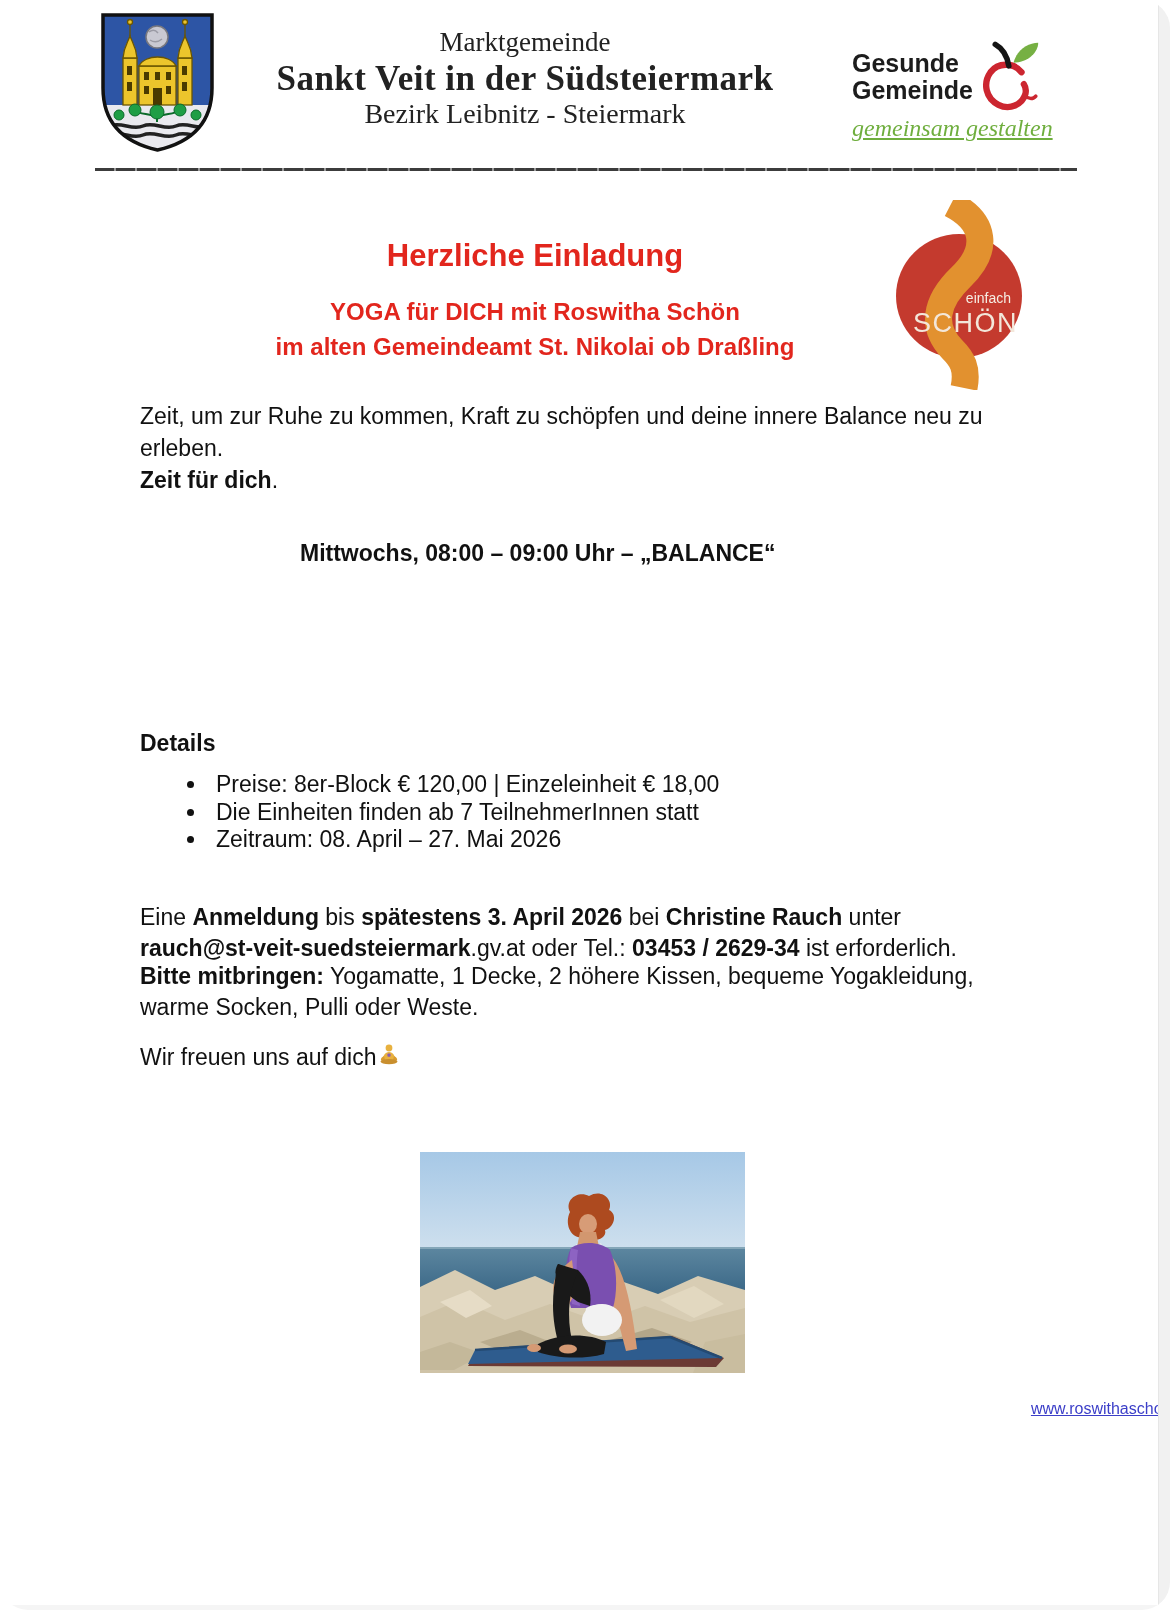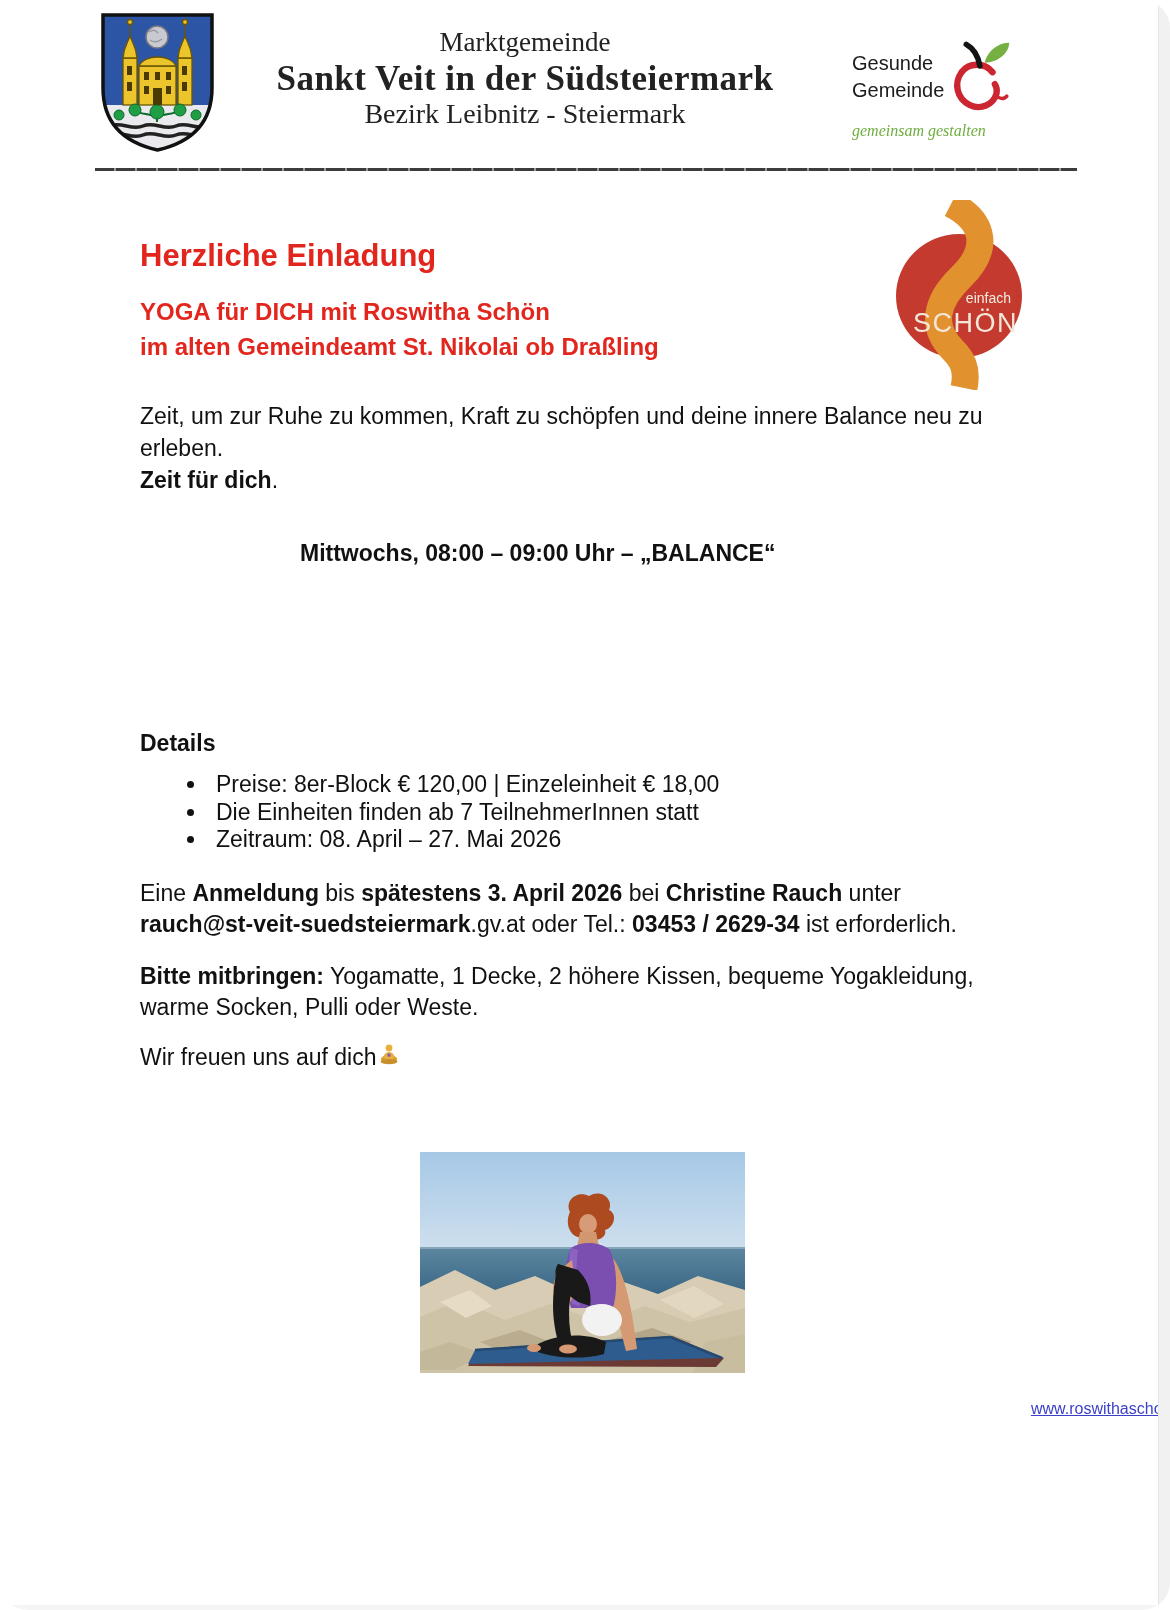--- a/index.html
+++ b/index.html
@@ -13,43 +13,43 @@
 
   
   .coat { position:absolute; left:97px; top:10px; width:121px; height:145px; }
   .muni { position:absolute; left:225px; top:26px; width:600px; text-align:center;
           font-family:"Liberation Serif","DejaVu Serif",serif; color:#222; }
   .muni .l1 { font-size:27px; line-height:32px; }
   .muni .l2 { font-size:35px; line-height:42px; font-weight:bold; letter-spacing:0.5px; }
   .muni .l3 { font-size:28px; line-height:28px; }
   .gg { position:absolute; left:852px; top:40px; width:280px; }
   .gg-row { display:flex; align-items:flex-start; }
-  .gg-text { font-weight:normal; font-size:20px; line-height:27px; color:#1c1c1c; padding-top:10px; }
+  .gg-text { font-weight:bold; font-size:25px; line-height:27px; color:#1c1c1c; padding-top:10px; }
   .gg-apple { width:62px; height:74px; margin-left:4px; }
   .gg-tag { font-family:"Liberation Serif","DejaVu Serif",serif; font-style:italic;
-            color:#6fae3e; font-size:16px; margin-top:8px; }
+            color:#6fae3e; font-size:24px; margin-top:1px;text-decoration:underline; }
   .rule { position:absolute; left:95px; top:168px; width:982px; height:3px;
           background:repeating-linear-gradient(90deg,#3c3c3c 0 19px,#9a9a9a 19px 21px); }
 
   
-  .invite { position:absolute; left:140px; top:238px; width:790px; text-align:left; color:#e2261d; }
+  .invite { position:absolute; left:140px; top:238px; width:790px; text-align:center; color:#e2261d; }
   .invite .t { font-size:31px; font-weight:bold; }
   .invite .s { font-size:24px; font-weight:bold; line-height:35px; margin-top:20px; }
   .schoen { position:absolute; left:893px; top:200px; width:130px; height:190px; }
 
   
   .blk { position:absolute; left:140px; font-size:23px; line-height:32px; color:#111; }
   .b { font-weight:bold; }
   .intro { top:400px; width:860px; }
   .sched { top:537px; left:300px; width:720px; }
   .details-h { top:727px; }
   .details-list { top:771px; left:150px; width:800px; }
   .details-list ul { list-style:disc; padding-left:58px; }
   .details-list li { line-height:27.5px; padding-left:8px; }
-  .reg { top:878px; width:862px; line-height:31px; }
+  .reg { top:902px; width:862px; line-height:31px; }
   .bring { top:961px; width:866px; line-height:31px; }
   .closing { top:1041px; width:600px; display:flex; align-items:center; gap:0; }
   .medi { width:24px; height:24px; margin-top:-4px; }
 
   
   .photo { position:absolute; left:420px; top:1152px; width:325px; height:221px; }
   .photo svg { display:block; width:100%; height:100%; }
   .weblink-row { position:absolute; left:9px; top:1400px; width:1166px; text-align:right;margin-left:40px; }
   .weblink { font-size:16px; color:#3b3ec8; text-decoration:underline; cursor:pointer; }
 </style>

